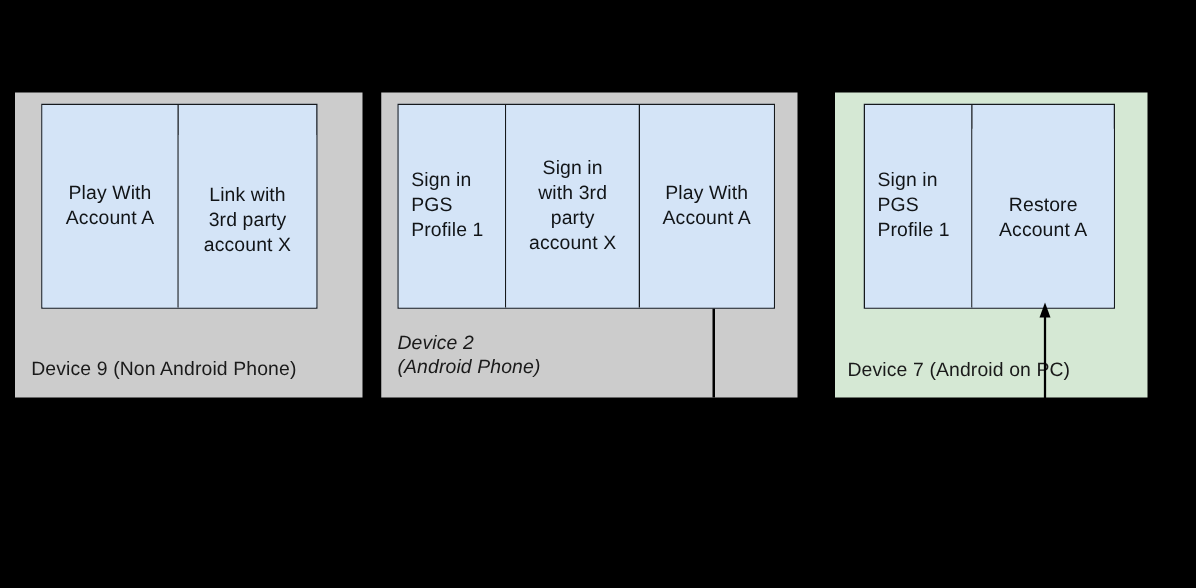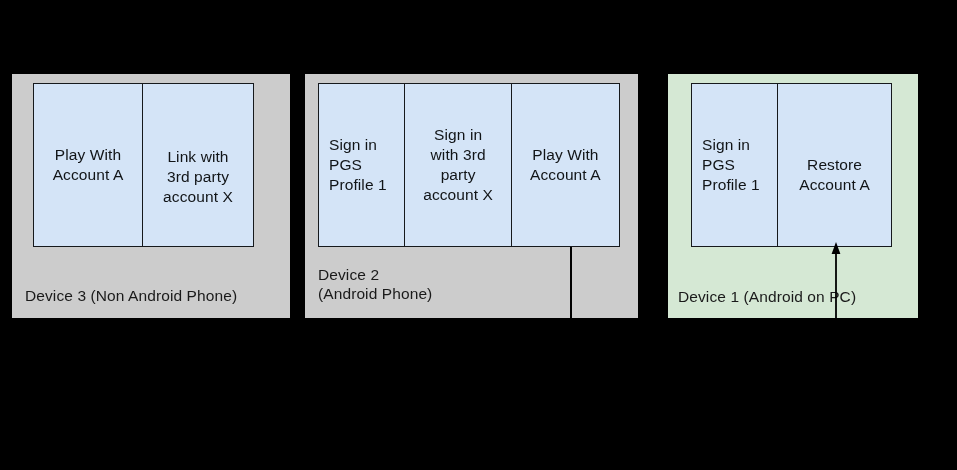--- a/index.html
+++ b/index.html
@@ -81,50 +81,50 @@
   <div class="device-panel" style="left:12px; top:74px; width:278px; height:244px; background:#cccccc;"></div>
 
   <div class="box-row" style="left:33px; top:83px; width:221px; height:164px;">
     <div class="flow-cell" style="width:110px;">Play With
 Account A</div>
     <div class="flow-cell" style="width:111px;margin-top:24px;">Link with
 3rd party
 account X</div>
   </div>
 
-  <div class="panel-label" style="left:25px; top:286px; width:260px;">Device 3 (Non Android Phone)</div>
+  <div class="panel-label" style="left:25px; top:286px; width:260px;">Device 9 (Non Android Phone)</div>
 
   <div class="device-panel" style="left:305px; top:74px; width:333px; height:244px; background:#cccccc;"></div>
 
   <div class="box-row" style="left:318px; top:83px; width:302px; height:164px;">
     <div class="flow-cell cell-left-align" style="width:87px;">Sign in
 PGS
 Profile 1</div>
     <div class="flow-cell" style="width:107px;">Sign in
 with 3rd
 party
 account X</div>
     <div class="flow-cell" style="width:108px;">Play With
 Account A</div>
   </div>
 
-  <div class="panel-label" style="left:318px; top:265px; width:250px;">Device 2
+  <div class="panel-label" style="left:318px; top:265px; width:250px;font-style:italic;">Device 2
 (Android Phone)</div>
 
   <div class="device-panel" style="left:668px; top:74px; width:250px; height:244px; background:#d5e8d4;"></div>
 
   <div class="box-row" style="left:691px; top:83px; width:201px; height:164px;">
     <div class="flow-cell cell-left-align" style="width:87px;">Sign in
 PGS
 Profile 1</div>
     <div class="flow-cell" style="width:114px;margin-top:19px;">Restore
 Account A</div>
   </div>
 
-  <div class="panel-label" style="left:678px; top:287px; width:240px;">Device 1 (Android on PC)</div>
+  <div class="panel-label" style="left:678px; top:287px; width:240px;">Device 7 (Android on PC)</div>
 
   <div class="connector" style="left:570px; top:247px; width:1.6px; height:71px;"></div>
 
   <svg class="arrow-svg" style="left:826px; top:240px;" width="20" height="230" viewBox="0 0 20 230">
     <line x1="10" y1="230" x2="10" y2="12" stroke="#000000" stroke-width="1.8"></line>
     <polygon points="10,2 5.6,14 14.4,14" fill="#000000"></polygon>
   </svg>
 </div>
 
 </body></html>

